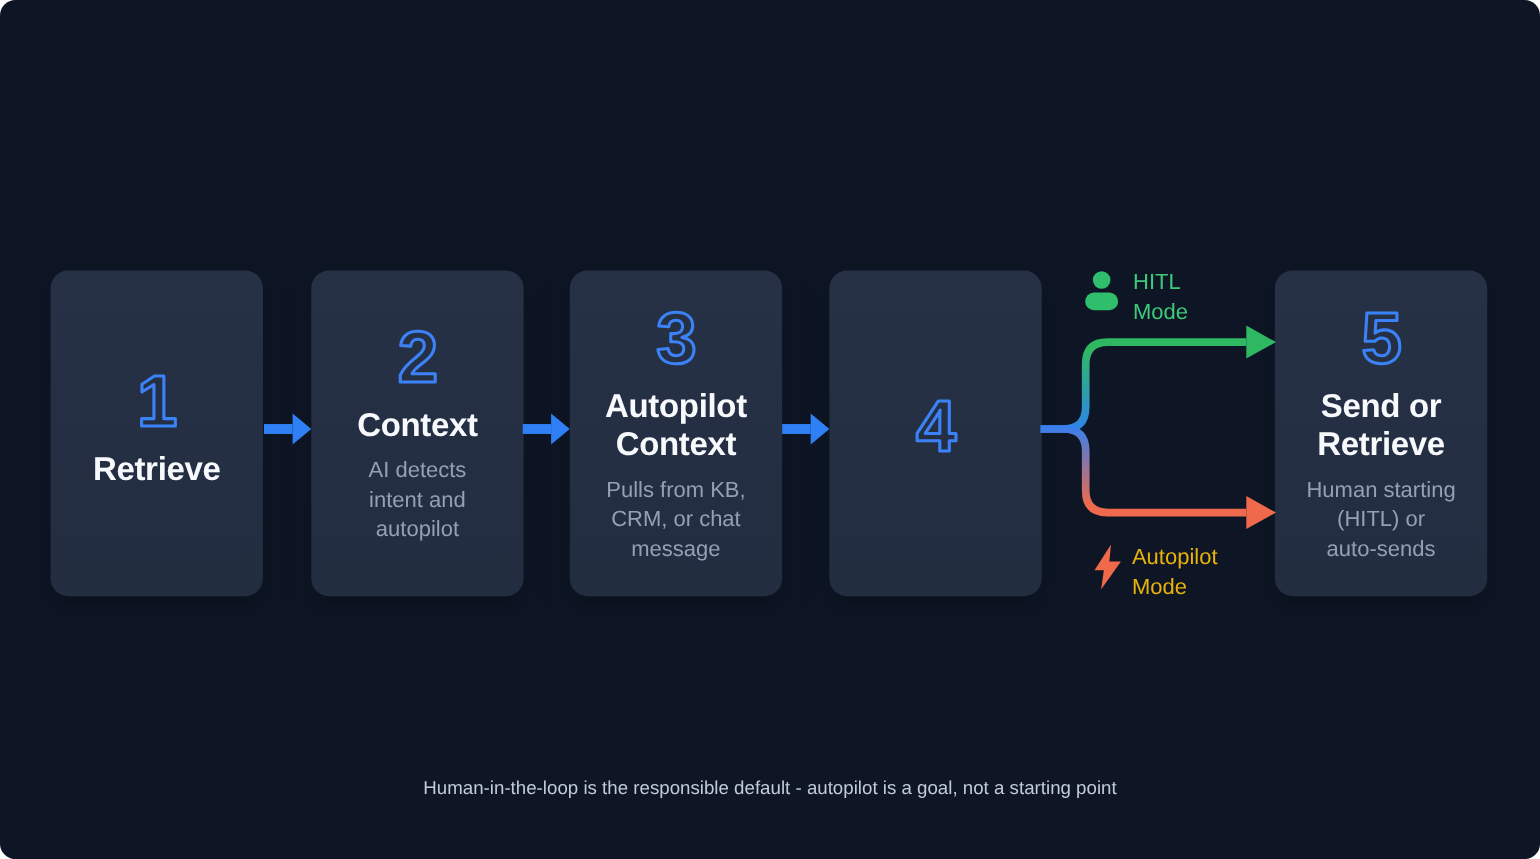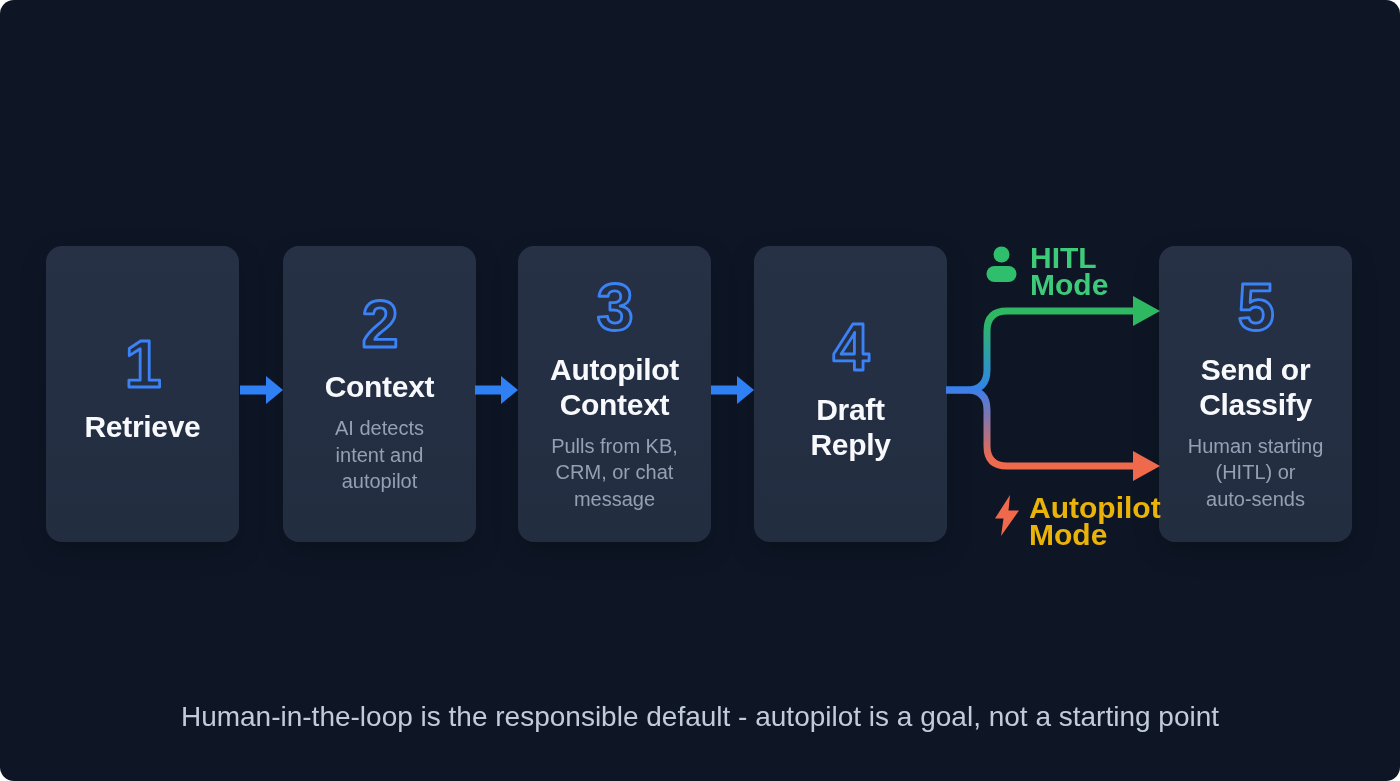--- a/index.html
+++ b/index.html
@@ -77,37 +77,37 @@
   .branch-svg {
     position: absolute;
     left: 0; top: 0;
     width: 1400px;
     height: 781px;
     pointer-events: none;
   }
   
   .mode-label {
     position: absolute;
-    font-size: 30px;
-    font-weight: 700;
+    font-size: 20px;
+    font-weight: 400;
     line-height: 27px;
     white-space: pre-line;
   }
   .hitl-label { left: 1030px; top: 244px; color: #3ecb79; }
   .autopilot-label { left: 1029px; top: 494px; color: #eab308; }
   .person-icon-svg { position: absolute; left: 986px; top: 246px; }
   .lightning-icon-svg { position: absolute; left: 994px; top: 495px; }
   
   .caption {
     position: absolute;
     left: 0;
     right: 0;
     top: 703px;
     text-align: center;
-    font-size: 28px;
+    font-size: 17px;
     line-height: 28px;
     color: #c2cbdb;
   }
 </style>
 </head>
 <body>
 
 <div class="stage">
 
   <div class="card c1">
@@ -135,30 +135,28 @@
 Context</div>
     <div class="card-sub">Pulls from KB,
 CRM, or chat
 message</div>
   </div>
 
   <div class="card c4">
     <svg class="card-number-svg" width="110" height="62" viewBox="0 0 110 62">
       <text class="num-text" x="55" y="54" text-anchor="middle">4</text>
     </svg>
-    <div class="card-title">Draft
-Reply</div>
   </div>
 
   <div class="card c5">
     <svg class="card-number-svg" width="110" height="62" viewBox="0 0 110 62">
       <text class="num-text" x="55" y="54" text-anchor="middle">5</text>
     </svg>
     <div class="card-title">Send or
-Classify</div>
+Retrieve</div>
     <div class="card-sub">Human starting
 (HITL) or
 auto-sends</div>
   </div>
 
   <svg class="flow-arrow a1" viewBox="0 0 43 36">
     <rect x="0" y="13.5" width="26" height="9" fill="#2f80f5"></rect>
     <polygon points="26,4 26,32 43,18" fill="#2f80f5"></polygon>
   </svg>
   <svg class="flow-arrow a2" viewBox="0 0 43 36">

